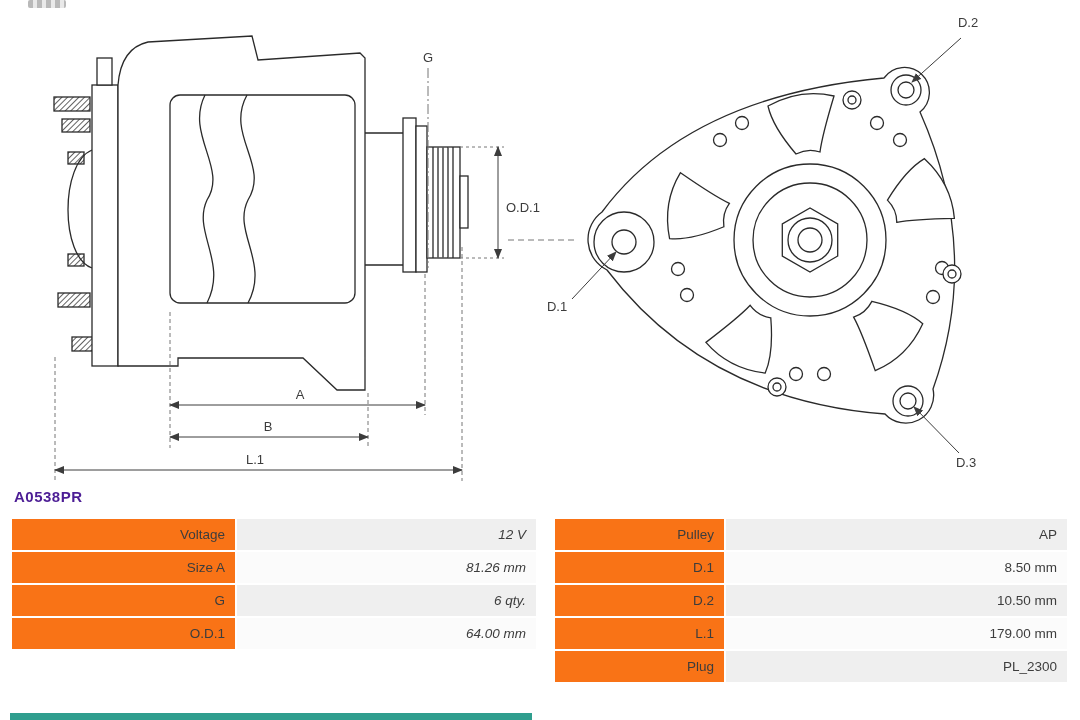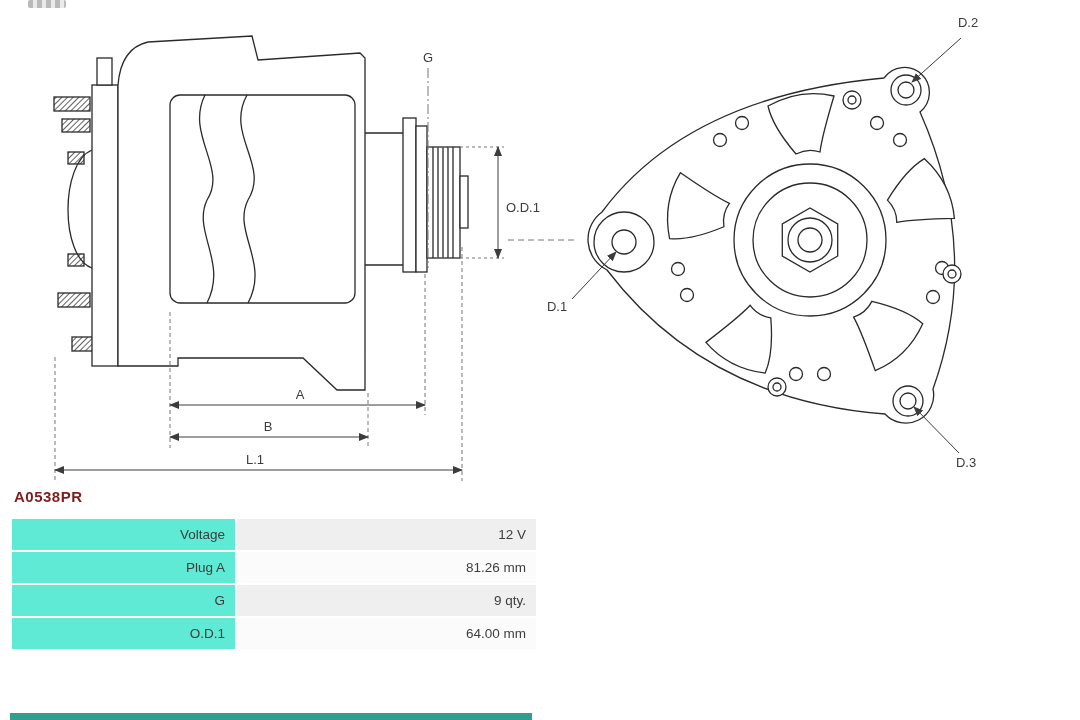--- a/index.html
+++ b/index.html
@@ -1,32 +1,32 @@
 <!DOCTYPE html>
 <html><head>
 <meta charset="utf-8">
 <style>
   html,body{margin:0;padding:0;background:#fff;}
   #stage{position:relative;width:1080px;height:720px;background:#ffffff;overflow:hidden;
          font-family:"Liberation Sans","DejaVu Sans",sans-serif;}
   #cropped-artifact{position:absolute;left:28px;top:0;width:38px;height:8px;border-radius:2px;
          background:repeating-linear-gradient(90deg,#b9b9b9 0 5px,#e9e9e9 5px 9px);}
   svg text{font-family:"Liberation Sans","DejaVu Sans",sans-serif;font-size:13px;fill:#3c3c3c;}
-  #part-number{position:absolute;left:14px;top:488px;color:#7f1d1d;font-weight:bold;
+  #part-number{position:absolute;left:14px;top:488px;color:#4c1d95;font-weight:bold;
          font-size:15px;letter-spacing:.5px;}
   table.spec{position:absolute;top:517px;border-collapse:separate;border-spacing:2px;
          font-size:13.5px;color:#3d3d3d;table-layout:fixed;}
   table.spec td{height:31px;padding:0 10px 0 0;text-align:right;vertical-align:middle;
          overflow:hidden;white-space:nowrap;}
-  table.spec td.lbl{background:#5eead4;}
+  table.spec td.lbl{background:#f97316;}
   table.spec tr:nth-child(odd) td.val{background:#efefef;}
   table.spec tr:nth-child(even) td.val{background:#fbfbfb;}
   #spec-table-left{left:10px;}
   #spec-table-left td.lbl{width:213px;}
-  #spec-table-left td.val{width:289px;}
+  #spec-table-left td.val{width:289px;font-style:italic;}
   #spec-table-right{left:553px;}
   #spec-table-right td.lbl{width:159px;}
   #spec-table-right td.val{width:331px;}
   #bottom-strip{position:absolute;left:10px;top:713px;width:522px;height:7px;background:#2f9e8e;}
 </style>
 </head>
 <body>
 
 <div id="stage">
 
@@ -162,29 +162,53 @@
 
   <div id="part-number">A0538PR</div>
 
   <table class="spec" id="spec-table-left">
     <tbody>
         <tr>
       <td class="lbl">Voltage</td>
       <td class="val">12 V</td>
     </tr>
     <tr>
-      <td class="lbl">Plug A</td>
+      <td class="lbl">Size A</td>
       <td class="val">81.26 mm</td>
     </tr>
     <tr>
       <td class="lbl">G</td>
-      <td class="val">9 qty.</td>
+      <td class="val">6 qty.</td>
     </tr>
     <tr>
       <td class="lbl">O.D.1</td>
       <td class="val">64.00 mm</td>
     </tr>
   </tbody>
     </table>
 
+  <table class="spec" id="spec-table-right">
+    <tbody>
+        <tr>
+      <td class="lbl">Pulley</td>
+      <td class="val">AP</td>
+    </tr>
+    <tr>
+      <td class="lbl">D.1</td>
+      <td class="val">8.50 mm</td>
+    </tr>
+    <tr>
+      <td class="lbl">D.2</td>
+      <td class="val">10.50 mm</td>
+    </tr>
+    <tr>
+      <td class="lbl">L.1</td>
+      <td class="val">179.00 mm</td>
+    </tr>
+    <tr>
+      <td class="lbl">Plug</td>
+      <td class="val">PL_2300</td>
+    </tr>
+  </tbody>
+    </table>
 
   <div id="bottom-strip"></div>
 </div>
 
 </body></html>

